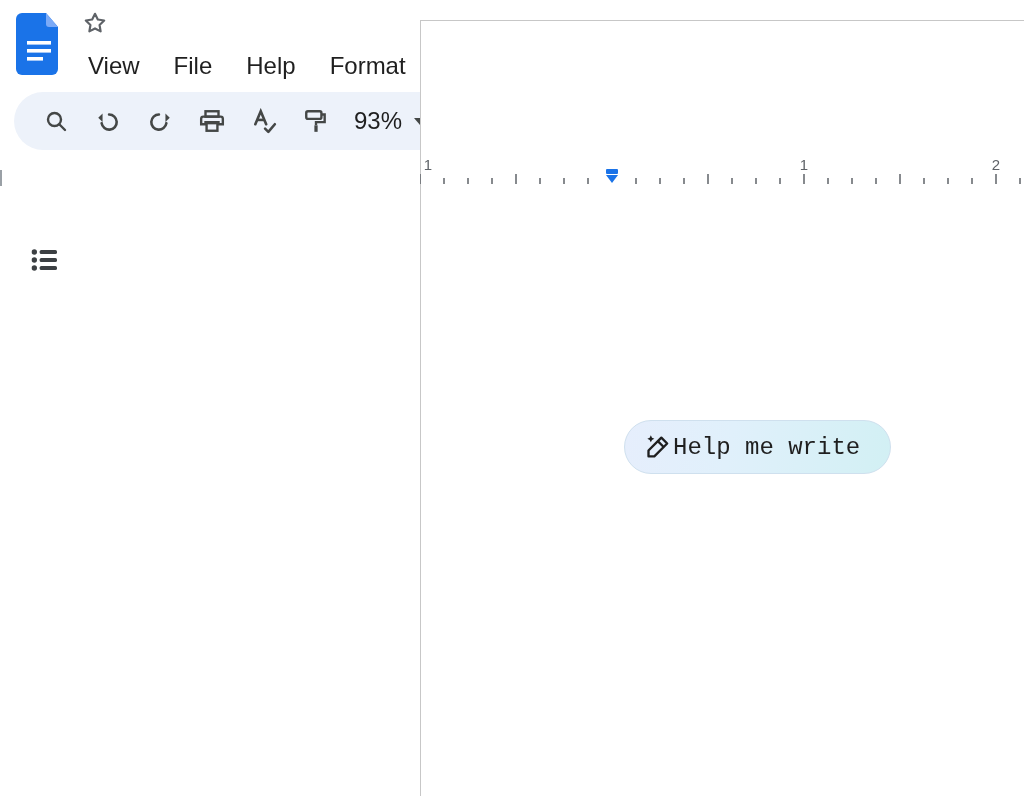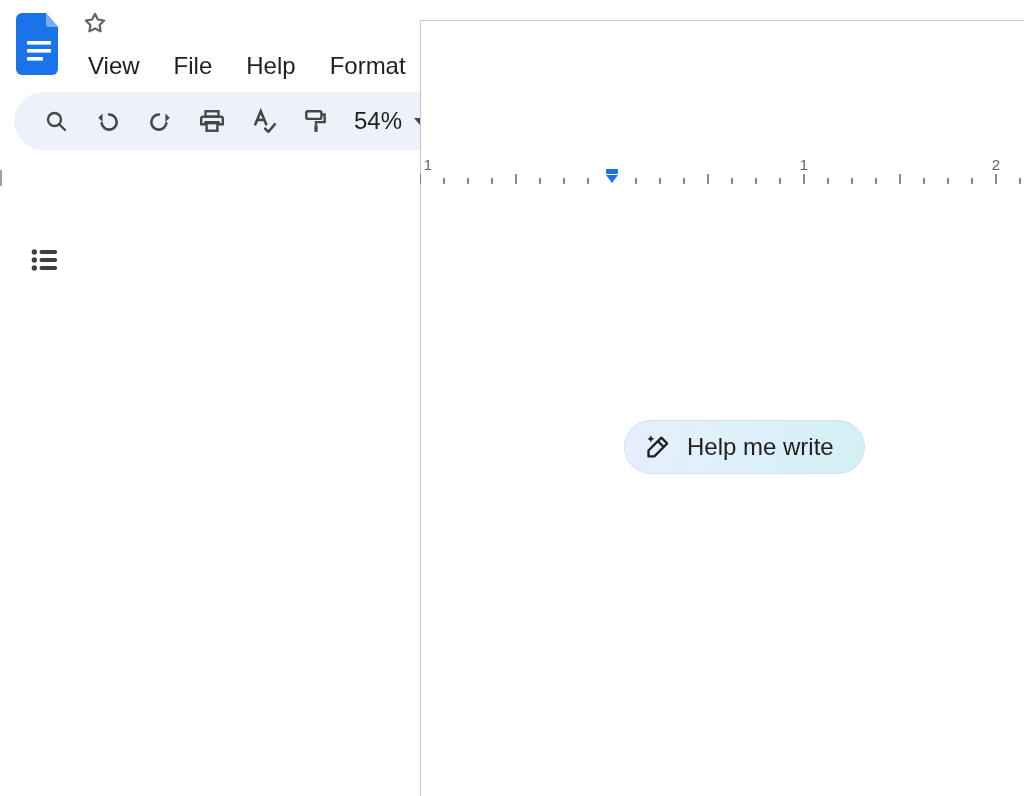--- a/index.html
+++ b/index.html
@@ -147,28 +147,29 @@
     border:1px solid var(--page-border);
     border-right:none;
     border-bottom:none;
   }
 
   
   .help-chip{
     position:absolute;
     left:624px;
     top:420px;
-    display:flex;align-items:center;gap:14px;
+    display:flex;align-items:center;
     padding:12px 30px 12px 20px;
     border-radius:34px;
     background:linear-gradient(100deg,#e6eefc 0%, #e0f0fb 40%, #d2f0f4 100%);
     border:1px solid #cfe0ee;
     cursor:pointer;
     font-size:24px;
     color:#1f1f1f;
+    font-family:Liberation Mono, monospace;
   }
 </style>
 </head>
 <body>
 
 <div class="appbar">
   <div class="doc-logo">
     <svg width="48" height="62" viewBox="0 0 48 62">
       <path d="M6 0 h24 l12 14 v42 a6 6 0 0 1 -6 6 H6 a6 6 0 0 1 -6 -6 V6 a6 6 0 0 1 6 -6 z" fill="#1a73e8"></path>
       <path d="M30 0 l12 14 h-9 a3 3 0 0 1 -3 -3 z" fill="#7baaf7"></path>
@@ -233,21 +234,21 @@
   </div>
   <div class="tbtn">
     <svg width="26" height="26" viewBox="0 0 24 24">
       <rect x="3" y="3" width="14" height="7" rx="1.5" fill="none" stroke="#444746" stroke-width="2.2"></rect>
       <path d="M17 6 h3 v7 h-8 v3" fill="none" stroke="#444746" stroke-width="2.2"></path>
       <rect x="10.5" y="16" width="3" height="6" fill="#444746"></rect>
     </svg>
   </div>
 
   <div class="tlabel">
-    <span>54%</span>
+    <span>93%</span>
     <span class="caret"></span>
   </div>
 
   <div class="tsep"></div>
 
   <div class="tlabel">
     <span>Normal text</span>
     <span class="caret"></span>
   </div>
 

